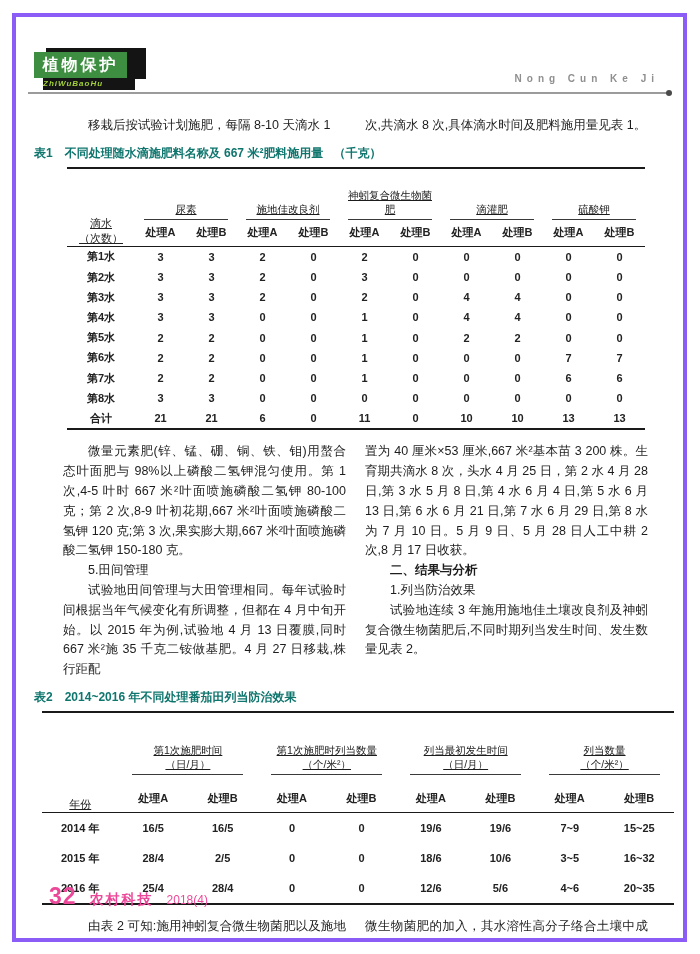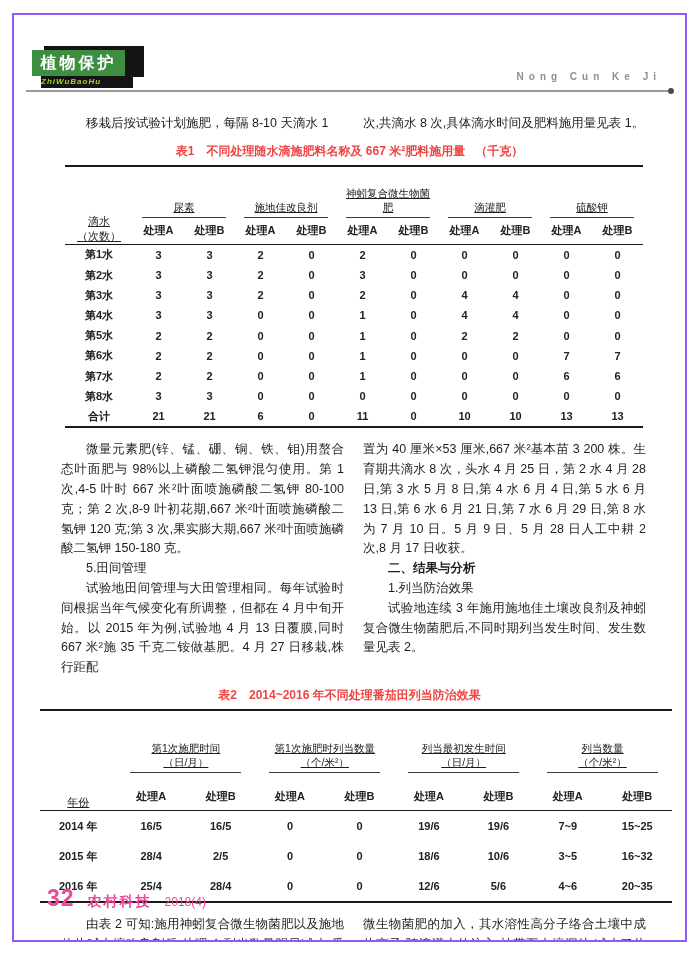--- a/index.html
+++ b/index.html
@@ -1,19 +1,19 @@
 <!DOCTYPE html>
 <html><head>
 <meta charset="utf-8">
 <style>
   * { margin:0; padding:0; box-sizing:border-box; }
   html,body { width:700px; height:954px; background:#ffffff;
     font-family:"Liberation Sans","DejaVu Sans",sans-serif; color:#1c1c1c; }
   .page { position:absolute; left:12px; top:13px; width:675px; height:929px;
-    border:2px solid #8b5cf6; background:#fff; padding:0 18px; overflow:hidden; }
+    border:4px solid #8b5cf6; background:#fff; padding:0 18px; overflow:hidden; }
 
   
   .header { position:relative; margin-top:33px; height:44px; }
   .badge-wrap { position:absolute; left:0; top:0; width:140px; height:44px; }
   .badge-shadow { position:absolute; left:12px; top:-2px; width:100px; height:31px; background:#141414; }
   .badge-green { position:absolute; left:0; top:2px; width:93px; height:26px; background:#3e8e41;
     color:#fff; font-weight:bold; font-size:16px; letter-spacing:3px; text-align:center; line-height:26px; }
   .badge-sub { position:absolute; left:9px; top:28px; width:92px; background:#141414; color:#a2cf3a;
     font-size:8px; font-style:italic; font-weight:bold; padding:1px 0 2px; letter-spacing:1px; }
   .journal { position:absolute; right:6px; bottom:10px; color:#8f8f8f; font-weight:bold;
@@ -23,21 +23,21 @@
 
   
   .cols { display:flex; gap:19px; margin:0 0 0 29px; width:586px; }
   .col { width:283px; font-size:12.5px; line-height:19.8px; text-align:justify; color:#1d1d1d; }
   .col p.indent { text-indent:2em; }
   .col p.h { text-indent:2em; }
   .col p.hb { text-indent:2em; font-weight:bold; }
   .intro { margin-top:22px; }
 
   
-  .tbl-title { text-align:center; font-size:12px; font-weight:bold; color:#ef4444; margin-top:9px; }
+  .tbl-title { text-align:left; font-size:12px; font-weight:bold; color:#0f766e; margin-top:9px; }
   .tbl-title .tl { margin-right:12px; }
   .tbl-title .tu { margin-left:10px; }
 
   
   table { border-collapse:collapse; table-layout:fixed; }
   th, td { font-weight:normal; text-align:center; padding:0; }
   #table1 { width:578px; margin:5px 0 0 33px; border-top:2px solid #1a1a1a; border-bottom:2px solid #1a1a1a; }
   #table2 { width:632px; margin:5px 0 0 8px;  border-top:2px solid #1a1a1a; border-bottom:2px solid #1a1a1a; }
   .stub { border-bottom:1.5px solid #1a1a1a; font-size:11px; color:#222; line-height:15px; vertical-align:middle; }
   tr.grow th { vertical-align:bottom; padding-top:18px;text-decoration:underline; }

